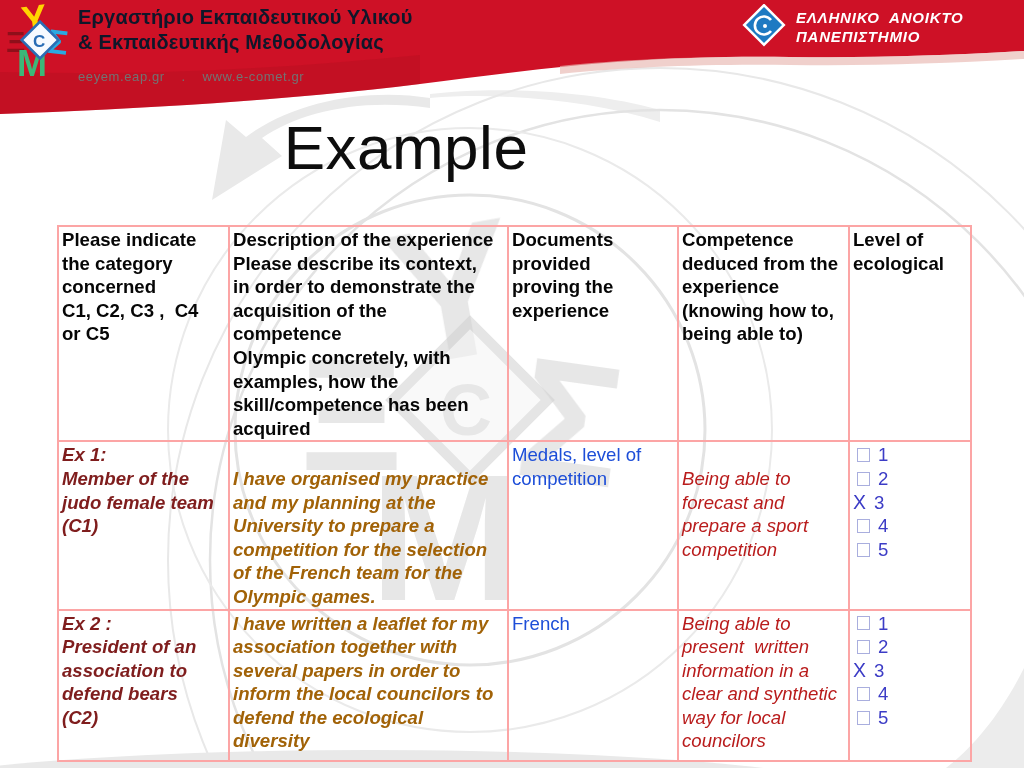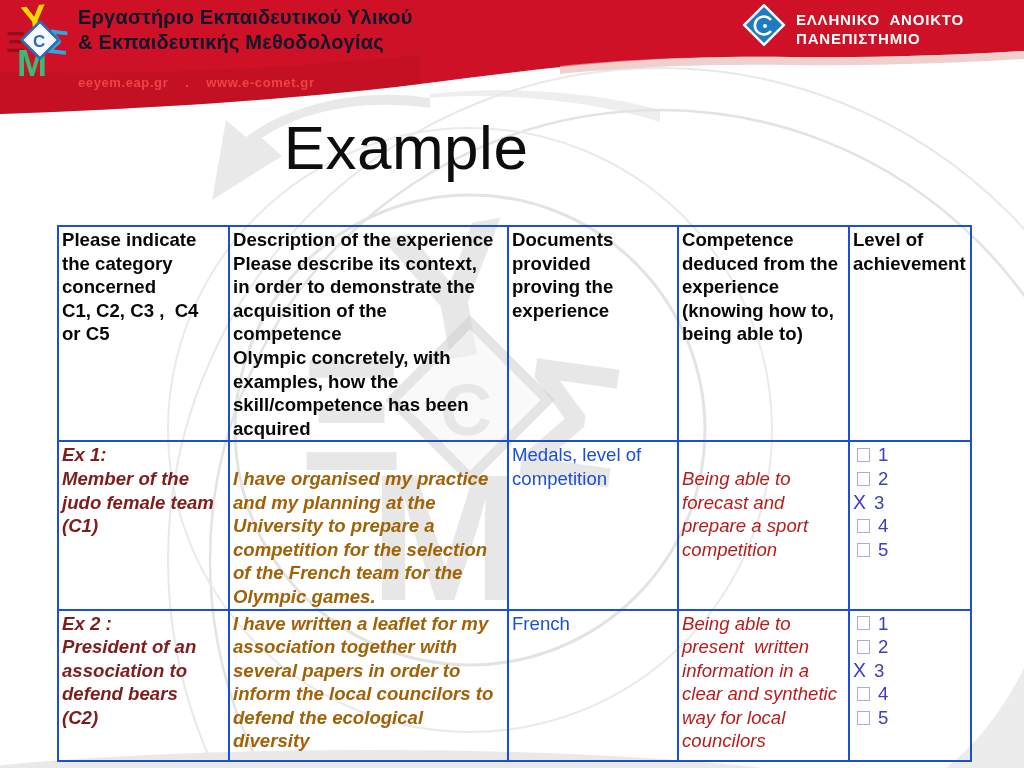--- a/index.html
+++ b/index.html
@@ -12,38 +12,38 @@
 
   
   .watermark { position:absolute; left:0; top:0; width:1024px; height:768px; z-index:0; }
 
   
   .banner { position:absolute; left:0; top:0; width:1024px; height:140px; z-index:3; }
   .banner-svg { position:absolute; left:0; top:0; }
   .eeyem-logo { position:absolute; left:4px; top:0px; width:76px; height:80px; }
   .org-text { position:absolute; left:78px; top:5px; }
   .org-line { font-weight:bold; font-size:20px; line-height:25px; color:#0f172a; letter-spacing:0.2px; }
-  .url-line { margin-top:20px; font-weight:bold; font-size:13px; color:#ef4444; letter-spacing:0.6px; }
-  .hou { position:absolute; left:738px; top:4px; display:flex; align-items:flex-end; }
+  .url-line { margin-top:14px; font-weight:normal; font-size:13px; color:#737373; letter-spacing:0.6px; }
+  .hou { position:absolute; left:738px; top:4px; display:flex; align-items:flex-start;font-style:italic; }
   .hou-logo { width:52px; height:44px; margin-right:6px; }
   .hou-text { font-weight:bold; font-size:15px; line-height:19px; color:#ffffff; letter-spacing:0.8px; margin-top:4px; }
 
   
   .slide-title {
     position:absolute; left:0; top:112px; width:812px; z-index:2;
     text-align:center; font-size:62px; color:#0d0d0d; letter-spacing:0.5px;
   }
 
   
   table.ctable {
     position:absolute; left:57px; top:225px; width:913px; z-index:2;
     border-collapse:collapse; table-layout:fixed; background:transparent;
   }
   .ctable td {
-    border:2px solid #1d4ed8; vertical-align:top;
+    border:2px solid #fca5a5; vertical-align:top;
     padding:1px 1px 0 3px; font-size:18.6px; line-height:23.6px;
     overflow:hidden;
   }
   .r-hdr td { height:212px; }
   .r-ex1 td { height:165px; }
   .r-ex2 td { height:151px; }
   .c-hdr  { font-weight:bold; color:#060606; }
   .c-cat  { font-weight:bold; font-style:italic; color:#7f1d1d; }
   .c-desc { font-weight:bold; font-style:italic; color:#a16207; }
   .c-doc  { font-weight:normal; color:#1d4ed8; }
@@ -162,21 +162,21 @@
     <td class="c-hdr" data-bind="table.headers.2">Documents
 provided
 proving the
 experience</td>
     <td class="c-hdr" data-bind="table.headers.3">Competence
 deduced from the
 experience
 (knowing how to,
 being able to)</td>
     <td class="c-hdr" data-bind="table.headers.4">Level of
-achievement</td>
+ecological</td>
   </tr>
 
   <tr class="r-ex1">
     <td class="c-cat" data-bind="table.rows.0.category">Ex 1:
 Member of the
 judo female team
 (C1)</td>
     <td class="c-desc" data-bind="table.rows.0.description">
 I have organised my practice
 and my planning at the

